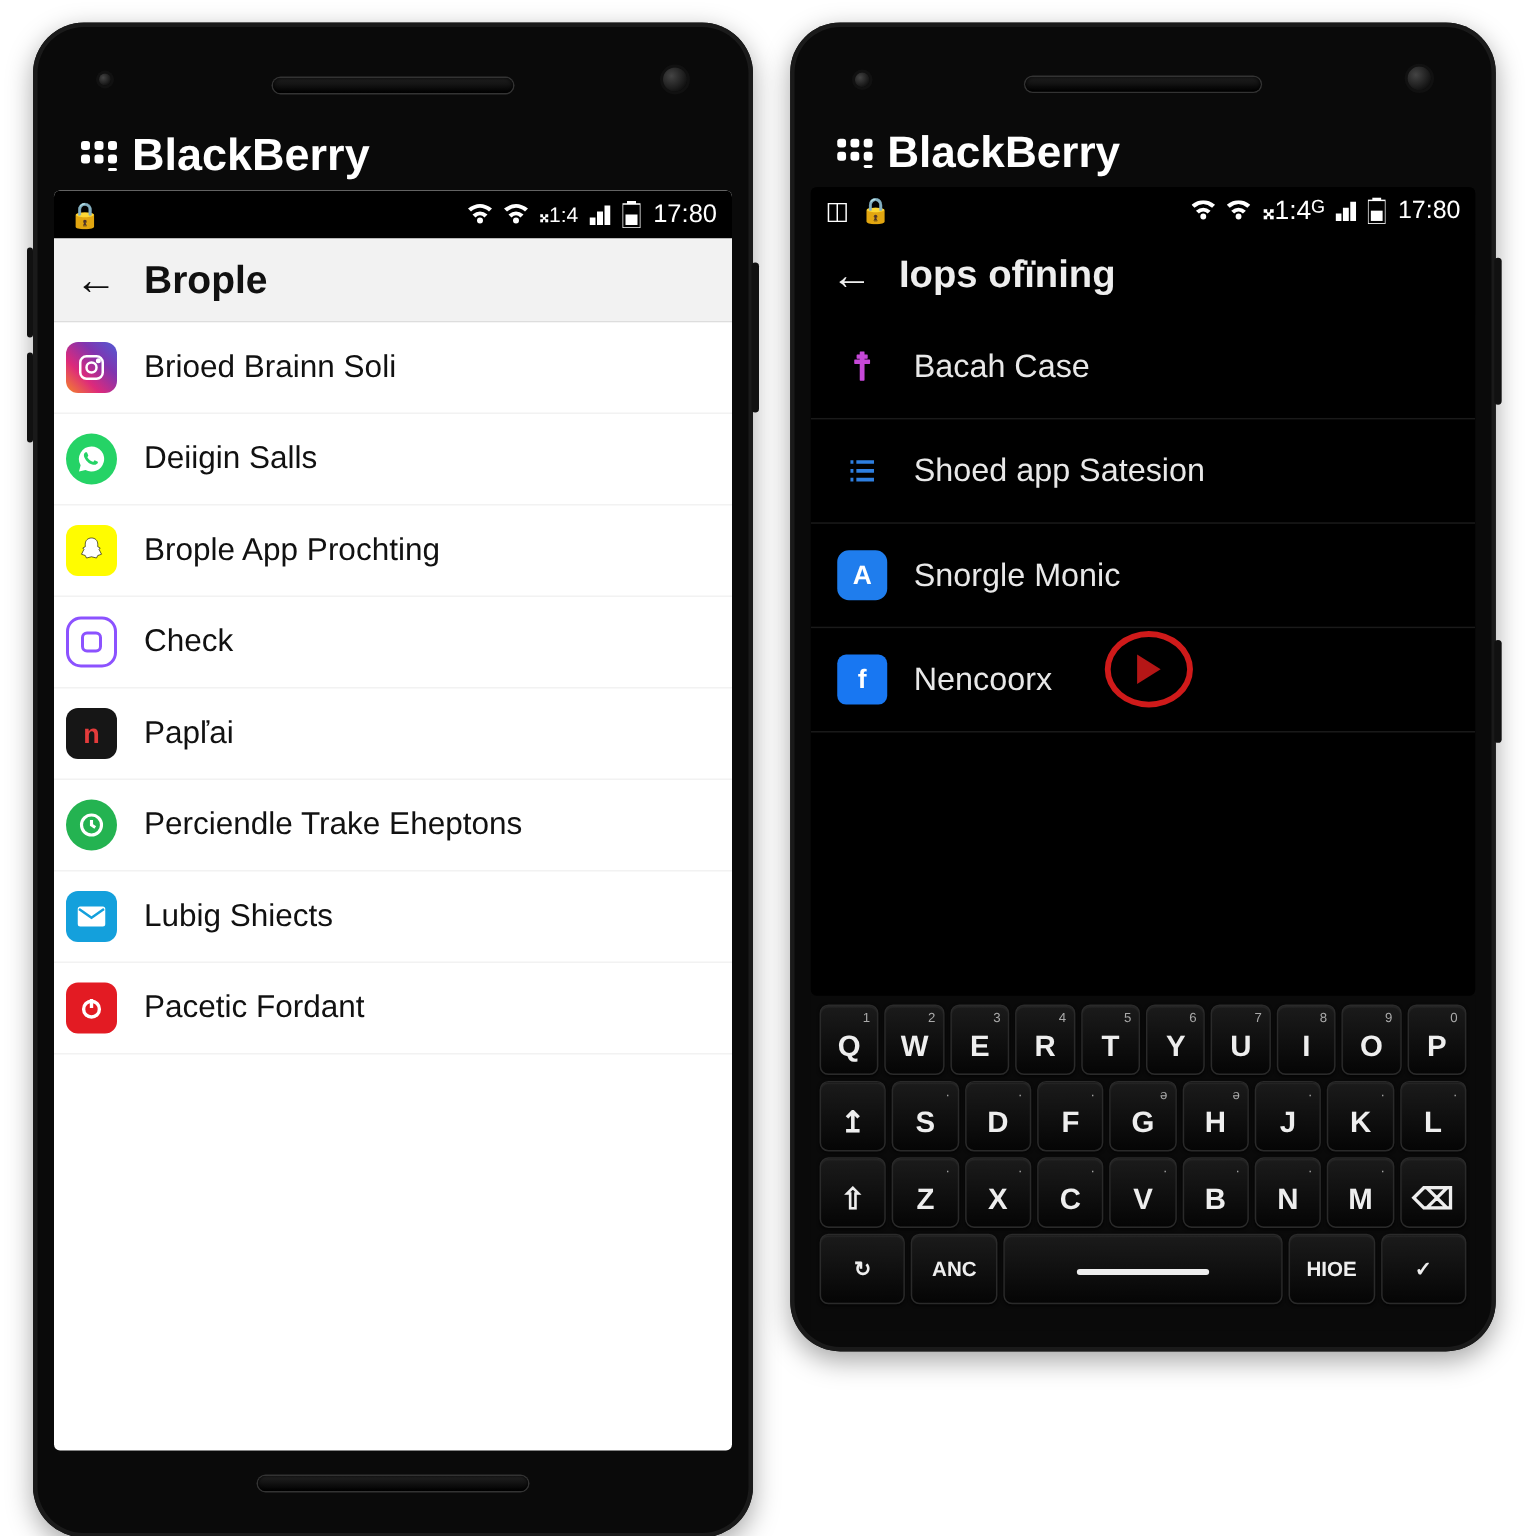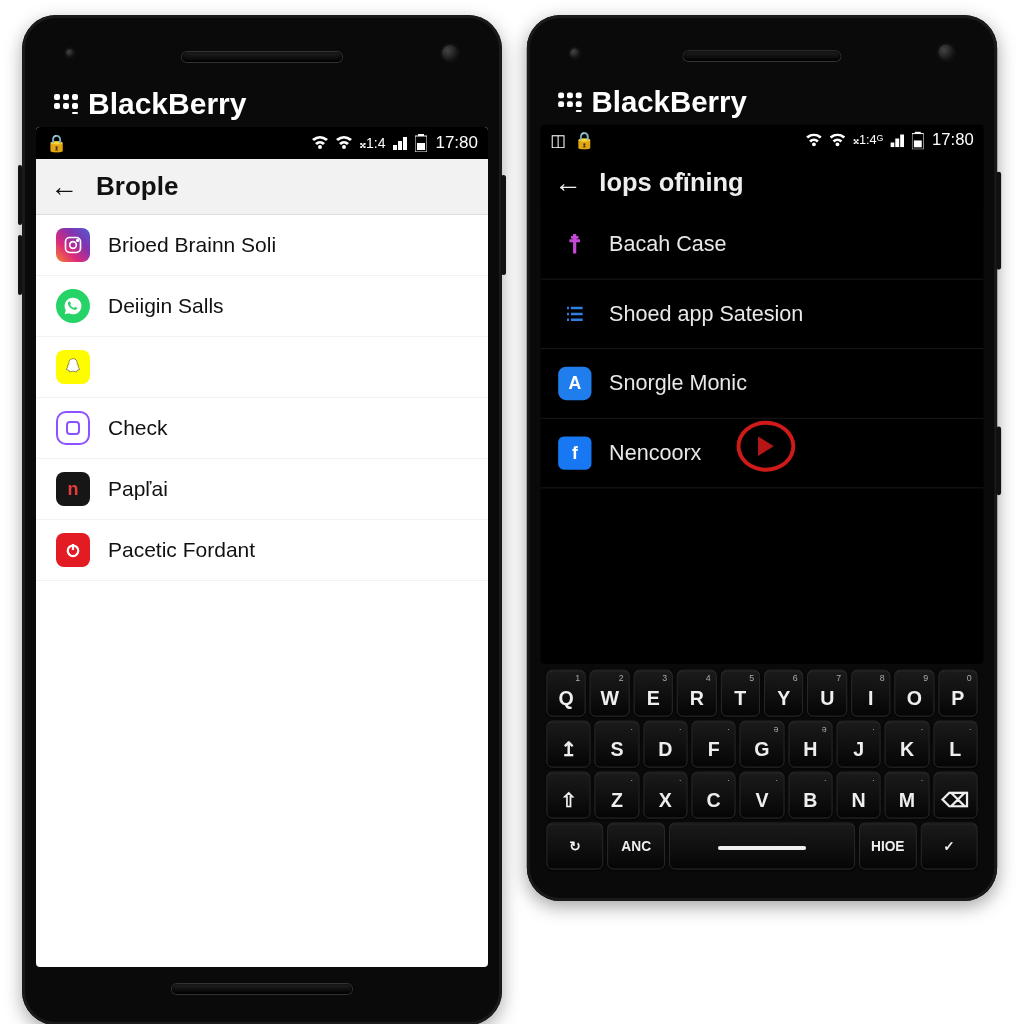--- a/index.html
+++ b/index.html
@@ -79,21 +79,21 @@
     font-size: 26px; font-weight:600;
   }
   .titlebar.light { background:#f2f2f2; color:#111; border-bottom:1px solid #ddd;}
   .titlebar.dark { background:#000; color:#eee; }
 
   .back-arrow { font-size:28px; line-height:1; }
 
   .list.light { background:#fff; }
   .row {
     display:flex; align-items:center; gap:18px;
-    padding: 13px 20px; font-size:21px;
+    padding: 13px 8px; font-size:21px;
   }
   .row.light { color:#111; border-bottom:1px solid #f2f2f2; }
   .row.dark { color:#e8e8e8; border-bottom:1px solid #1a1a1a; padding:18px 18px; font-size:22px;}
   .app-icon {
     width:34px; height:34px; border-radius:8px; flex:0 0 34px;
     display:flex; align-items:center; justify-content:center;
     font-size:18px; font-weight:700; color:#fff;
   }
 
   .bottom-bar { height:44px; display:flex; align-items:center; justify-content:center;}
@@ -225,30 +225,49 @@
             </svg>
         </span>
         <span>Deiigin Salls</span>
       </div>
       <div class="row light">
         <span class="app-icon ic-snap">
           <svg width="20" height="20" viewBox="0 0 24 24" fill="#fff" stroke="#000" stroke-width="0.5">
               <path d="M12 2c3 0 5 2 5 5v2l2 1-1 1 2 4-3 1-1 2-4-1-4 1-1-2-3-1 2-4-1-1 2-1V7c0-3 2-5 5-5z"></path>
             </svg>
         </span>
+        <span>Brople App Prochting</span>
       </div>
       <div class="row light">
         <span class="app-icon ic-square">
           <span style="width:14px;height:14px;border:2px solid #8c52ff;border-radius:4px;"></span>
         </span>
         <span>Check</span>
       </div>
       <div class="row light">
         <span class="app-icon ic-n">n</span>
         <span>Papľai</span>
+      </div>
+      <div class="row light">
+        <span class="app-icon ic-clock">
+          <svg width="20" height="20" viewBox="0 0 24 24" fill="none" stroke="#fff" stroke-width="2.5">
+              <circle cx="12" cy="12" r="8"></circle>
+              <path d="M12 8v4l3 2"></path>
+            </svg>
+        </span>
+        <span>Perciendle Trake Eheptons</span>
+      </div>
+      <div class="row light">
+        <span class="app-icon ic-mail">
+          <svg width="20" height="16" viewBox="0 0 24 18" fill="#fff">
+              <rect x="1" y="1" width="22" height="16" rx="2" fill="#fff"></rect>
+              <path d="M2 3l10 7 10-7" fill="none" stroke="#14a0dc" stroke-width="2"></path>
+            </svg>
+        </span>
+        <span>Lubig Shiects</span>
       </div>
       <div class="row light">
         <span class="app-icon ic-o">
           <svg width="18" height="18" viewBox="0 0 24 24" fill="none" stroke="#fff" stroke-width="3">
               <circle cx="12" cy="13" r="7"></circle>
               <path d="M12 4v8"></path>
             </svg>
         </span>
         <span>Pacetic Fordant</span>
       </div>
@@ -291,21 +310,21 @@
         <span class="s-icon">
           <svg width="16" height="14" viewBox="0 0 16 14">
               <path d="M0 3 Q8 -3 16 3 L14 5 Q8 0 2 5 Z M3 7 Q8 3 13 7 L11 9 Q8 6 5 9 Z M8 13 A2 2 0 1 0 8 9 A2 2 0 0 0 8 13" fill="#fff"></path>
             </svg>
         </span>
         <span class="s-icon">
           <svg width="16" height="14" viewBox="0 0 16 14">
               <path d="M0 3 Q8 -3 16 3 L14 5 Q8 0 2 5 Z M3 7 Q8 3 13 7 L11 9 Q8 6 5 9 Z M8 13 A2 2 0 1 0 8 9 A2 2 0 0 0 8 13" fill="#fff"></path>
             </svg>
         </span>
-        <span class="s-icon" style="font-size:13px;">𝄪1:4ᴳ</span>
+        <span class="s-icon" style="font-size:18px;">𝄪1:4ᴳ</span>
         <span class="s-icon">
           <svg width="14" height="14">
               <path d="M0 14 L4 14 L4 9 L0 9Z M5 14 L9 14 L9 5 L5 5Z M10 14 L14 14 L14 1 L10 1Z" fill="#fff"></path>
             </svg>
         </span>
         <span class="s-icon">
           <svg width="12" height="18">
               <rect x="3" y="0" width="6" height="2" fill="#fff"></rect>
               <rect x="0" y="2" width="12" height="16" fill="none" stroke="#fff" stroke-width="1"></rect>
               <rect x="2" y="9" width="8" height="7" fill="#fff"></rect>

